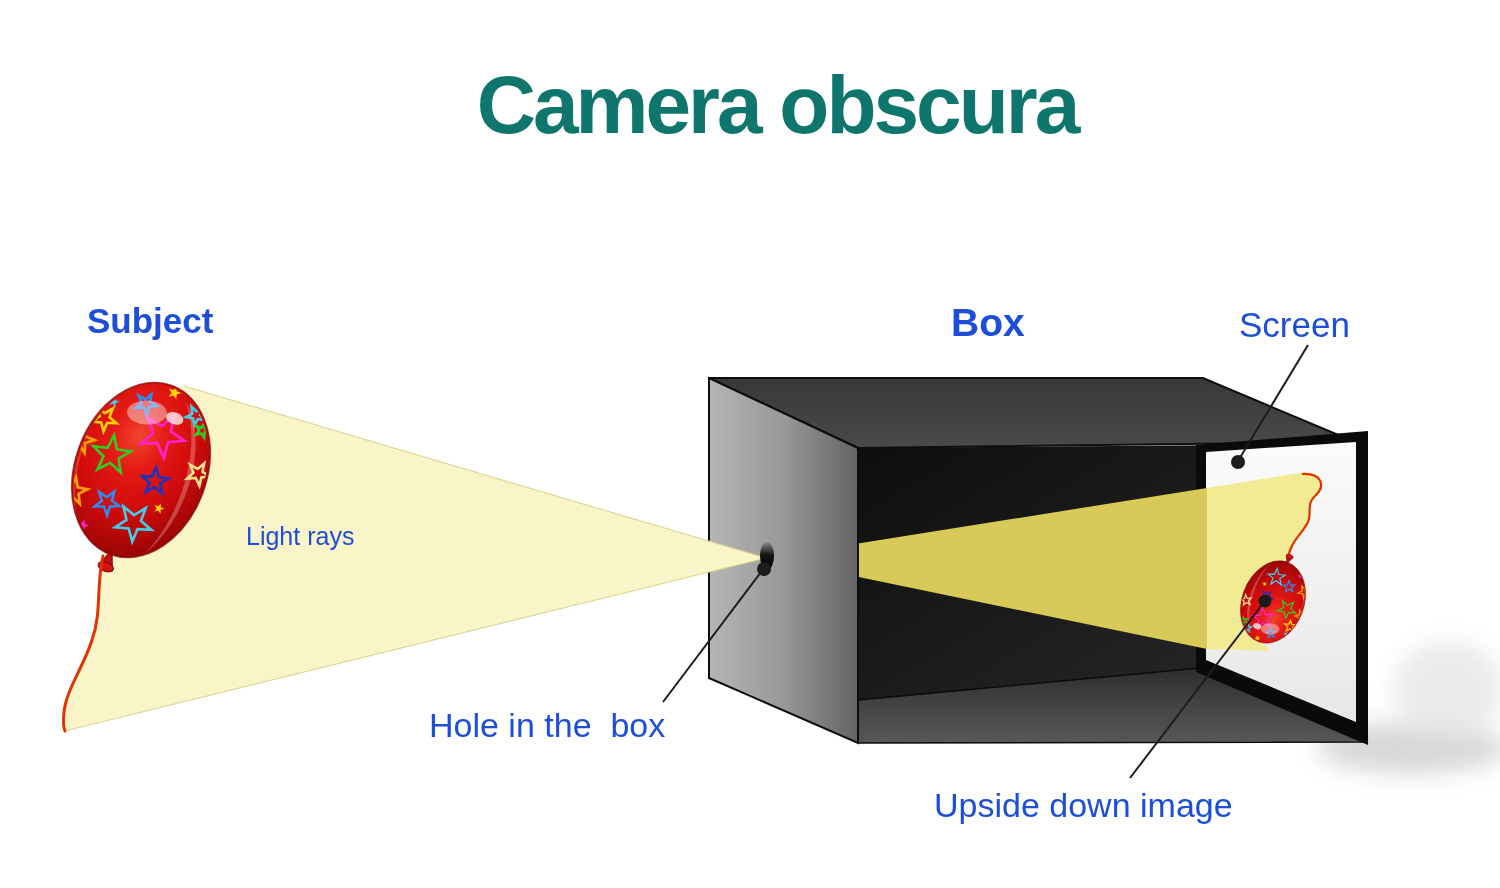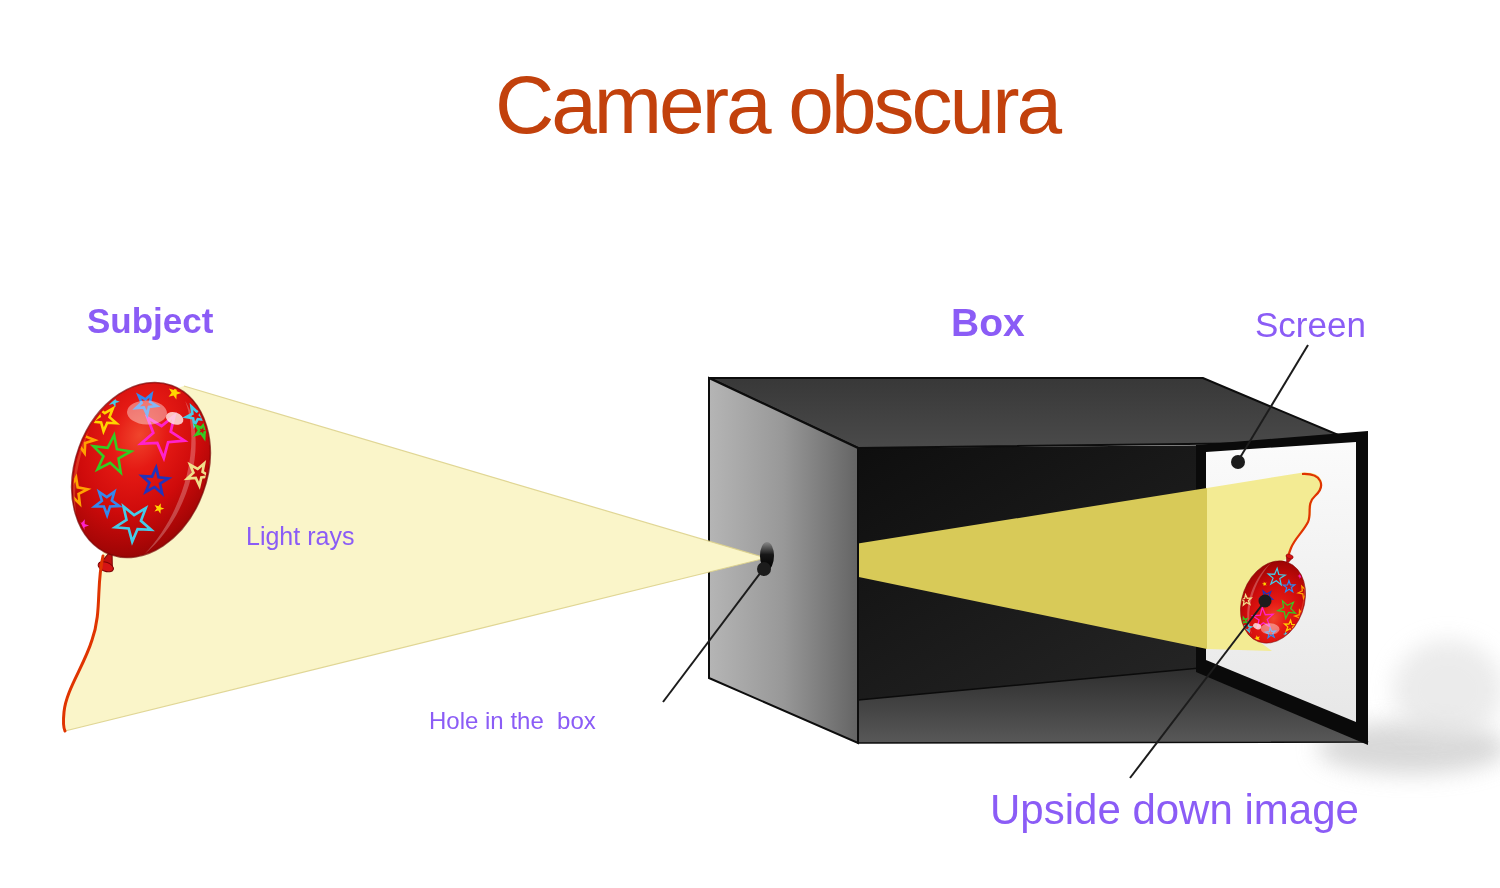--- a/index.html
+++ b/index.html
@@ -1,28 +1,28 @@
 <!DOCTYPE html>
 <html><head>
 <meta charset="utf-8">
 <style>
   html,body{margin:0;padding:0;background:#ffffff;}
   .stage{position:relative;width:1500px;height:888px;background:#ffffff;overflow:hidden;
          font-family:"Liberation Sans", sans-serif;color:#151515;}
   .stage svg{position:absolute;left:0;top:0;}
-  .lbl{position:absolute;line-height:1.05;white-space:nowrap;color:#8b5cf6;}
+  .lbl{position:absolute;line-height:1.05;white-space:nowrap;color:#1d4ed8;}
   .lbl.bold{font-weight:bold;}
-  #title{top:62px;left:777px;transform:translateX(-50%);font-size:82px;font-weight:normal;
-         letter-spacing:-3px;color:#c2410c;}
+  #title{top:62px;left:777px;transform:translateX(-50%);font-size:82px;font-weight:bold;
+         letter-spacing:-3px;color:#0f766e;}
   #lbl-subject{left:87px;top:303px;font-size:35px;}
   #lbl-box{left:951px;top:303px;font-size:39px;}
-  #lbl-screen{left:1239px;top:307px;font-size:35px;margin-left:16px;}
+  #lbl-screen{left:1239px;top:307px;font-size:35px;}
   #lbl-lightrays{left:246px;top:523px;font-size:25px;}
-  #lbl-hole{left:429px;top:708px;font-size:24px;white-space:pre;}
-  #lbl-upside{left:990px;top:788px;font-size:42px;}
+  #lbl-hole{left:429px;top:708px;font-size:34px;white-space:pre;}
+  #lbl-upside{left:934px;top:788px;font-size:34px;}
 </style>
 </head>
 <body>
 
 <div class="stage">
 
 <svg width="1500" height="888" viewBox="0 0 1500 888">
   <defs>
     <filter id="soft" x="-60%" y="-60%" width="220%" height="220%">
       <feGaussianBlur stdDeviation="11"></feGaussianBlur>

